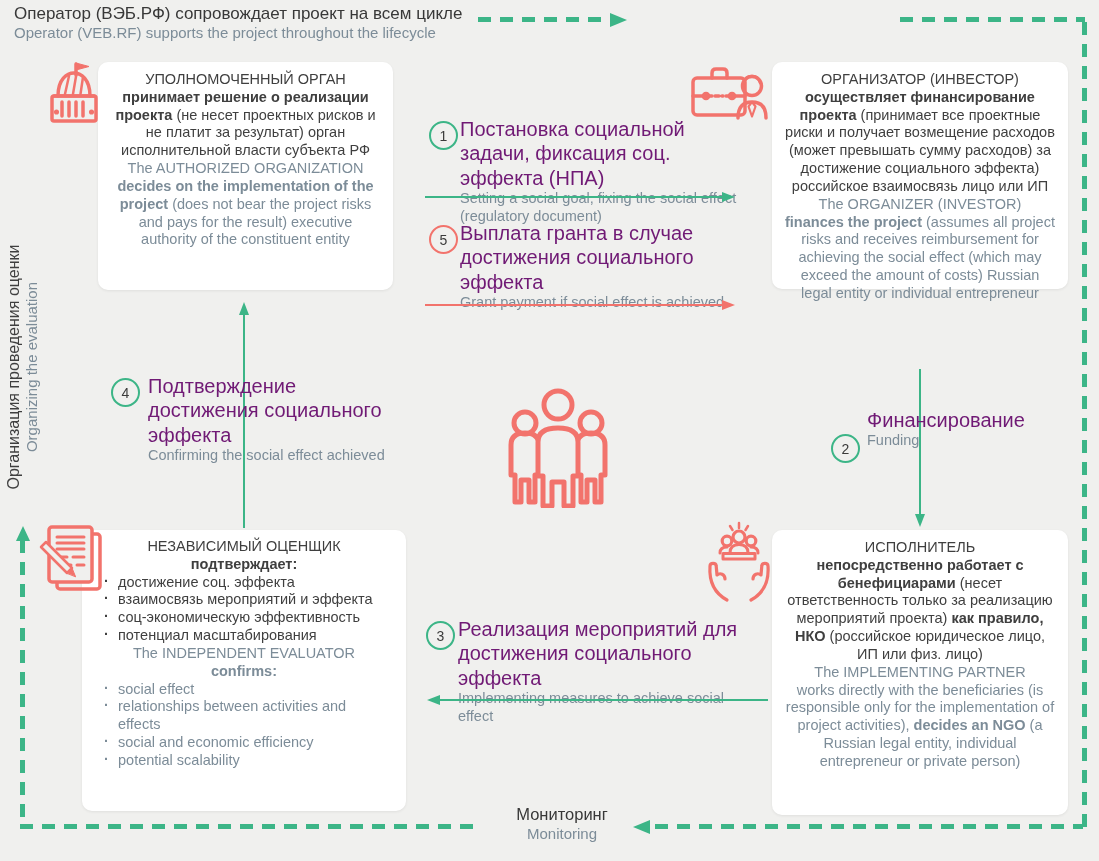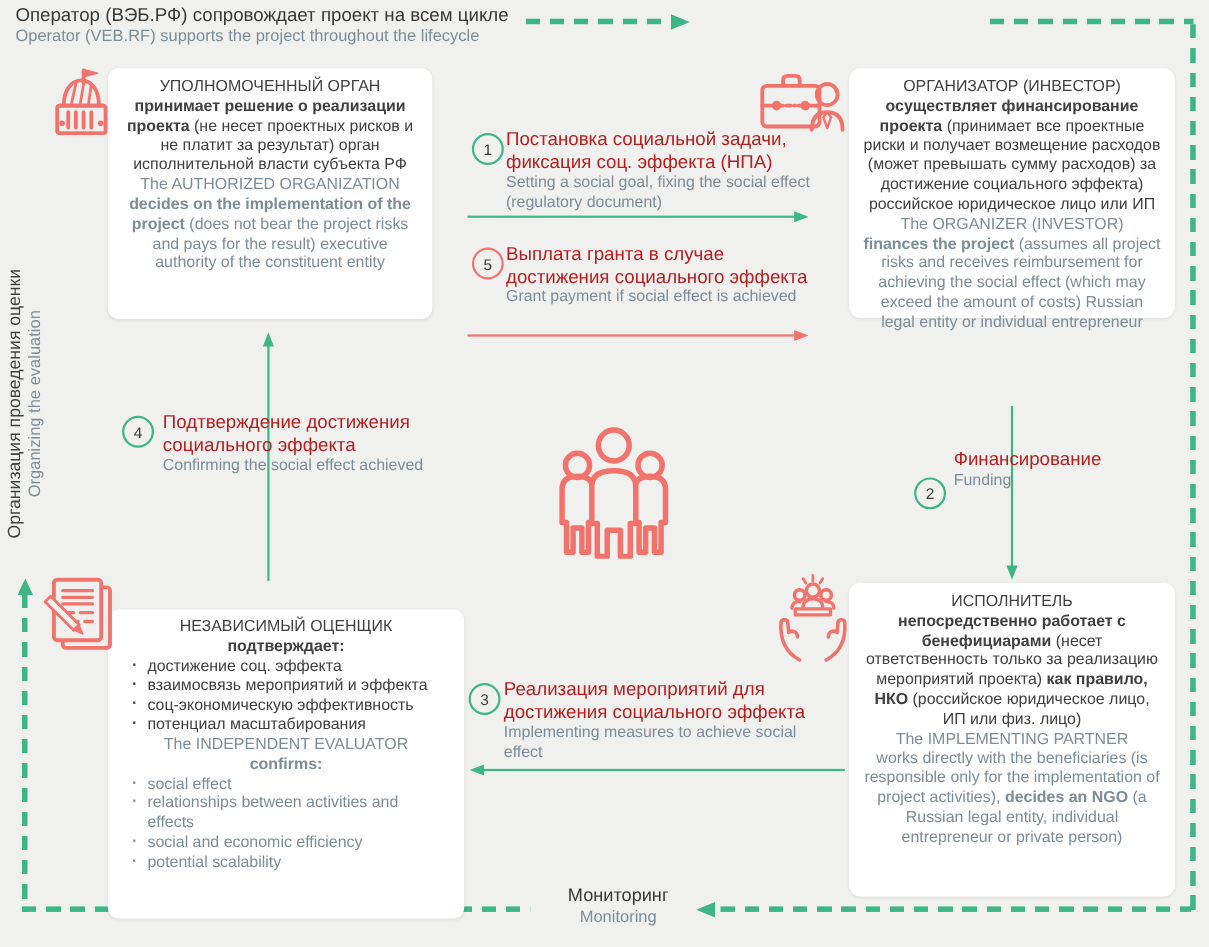--- a/index.html
+++ b/index.html
@@ -46,21 +46,21 @@
   .blist li{position:relative;padding-left:16px;}
   .blist li::before{content:"·";position:absolute;left:2px;top:-1px;font-weight:700;}
   
   .circ{
     position:absolute;width:25px;height:25px;border-radius:50%;
     border:2.5px solid var(--green);color:#3b3b3b;font-size:14px;
     display:flex;align-items:center;justify-content:center;background:transparent;
   }
   .circ.coral{border-color:var(--coral);}
   
-  .step-ru{font-size:17px;line-height:1.22;color:#b91c1c;}
+  .step-ru{font-size:20px;line-height:1.22;color:#701a75;}
   .step-en{font-size:14.5px;line-height:1.22;color:var(--gray);}
   
   #side-label{
     left:-137px;top:344px;width:330px;height:46px;text-align:center;
     transform:rotate(-90deg);
   }
   #side-label .ru{font-size:16px;}
   #side-label .en{font-size:15px;}
   svg{display:block;}
 </style>
@@ -110,40 +110,40 @@
       <line x1="18" y1="36" x2="58" y2="36"></line>
       <rect x="16" y="36" width="44" height="25" rx="2"></rect>
       <path d="M26 42 V56 M33 42 V56 M40 42 V56 M47 42 V56"></path>
       <circle cx="20.5" cy="52" r="1.8" fill="#f2736c" stroke-width="1.5"></circle>
       <circle cx="55.5" cy="52" r="1.8" fill="#f2736c" stroke-width="1.5"></circle>
     </svg>
   </span>
 
   <div class="box" style="left:772px;top:62px;width:296px;height:227px;">
     <div>ОРГАНИЗАТОР (ИНВЕСТОР)</div>
-    <div class="ru"><b>осуществляет финансирование проекта</b> <span>(принимает все проектные риски и получает возмещение расходов (может превышать сумму расходов) за достижение социального эффекта)</span> <span>российское юридическое лицо или ИП</span></div>
+    <div class="ru"><b>осуществляет финансирование проекта</b> <span>(принимает все проектные риски и получает возмещение расходов (может превышать сумму расходов) за достижение социального эффекта)</span> <span>российское взаимосвязь лицо или ИП</span></div>
     <div class="en">The ORGANIZER (INVESTOR)</div>
     <div class="en"><b>finances the project</b> <span>(assumes all project risks and receives reimbursement for achieving the social effect (which may exceed the amount of costs)</span> <span>Russian legal entity or individual entrepreneur</span></div>
   </div>
   <span class="abs" style="left:686px;top:58px;">
     <svg width="84" height="70" viewBox="0 0 84 70" fill="none" stroke="#f2736c" stroke-width="3.5" stroke-linecap="round" stroke-linejoin="round">
       <path d="M26 20 V15 Q26 11 30 11 H37 Q41 11 41 15 V20"></path>
       <rect x="7" y="20" width="52" height="37" rx="4"></rect>
       <path d="M7 38 H26 M40 38 H59"></path>
       <circle cx="20" cy="38" r="2.6"></circle>
       <circle cx="46" cy="38" r="2.6"></circle>
       <path d="M29 38 H37" stroke-dasharray="4 3"></path>
       <circle cx="66" cy="28" r="9.5"></circle>
       <path d="M58 25 Q60 17.5 66 18 Q72 17.5 74 25" stroke-width="2.5"></path>
       <path d="M52 60 Q52 44 66 44 Q80 44 80 60"></path>
       <path d="M66 44 L62.5 48.5 L66 58.5 L69.5 48.5 Z" stroke-width="2.2"></path>
     </svg>
   </span>
 
-  <div class="box" style="left:98px;top:530px;width:324px;height:281px;padding:8px 14px;margin-top:24px;">
+  <div class="box" style="left:82px;top:530px;width:324px;height:281px;padding:8px 14px;">
     <div>НЕЗАВИСИМЫЙ ОЦЕНЩИК</div>
     <div class="ru"><b>подтверждает:</b></div>
     <ul class="blist ru">
       <li>достижение соц. эффекта</li>
       <li>взаимосвязь мероприятий и эффекта</li>
       <li>соц-экономическую эффективность</li>
       <li>потенциал масштабирования</li>
     </ul>
     <div class="en">The INDEPENDENT EVALUATOR</div>
     <div class="en"><b>confirms:</b></div>

